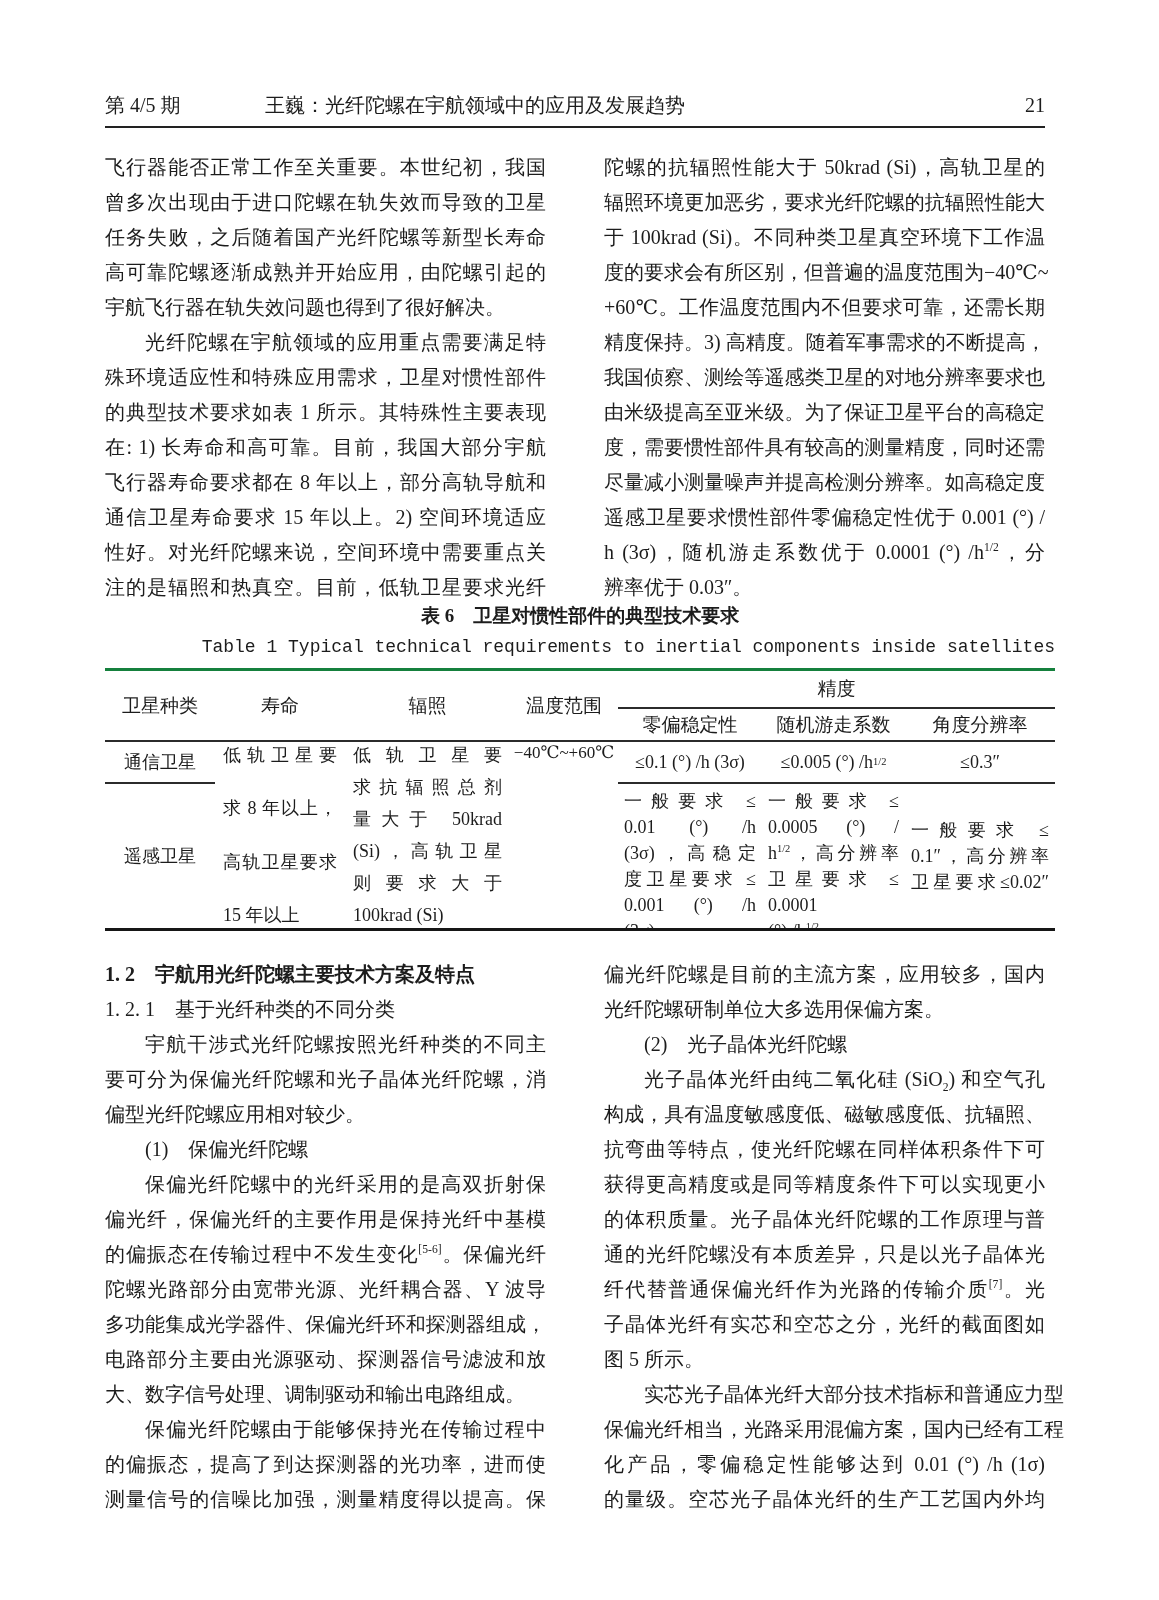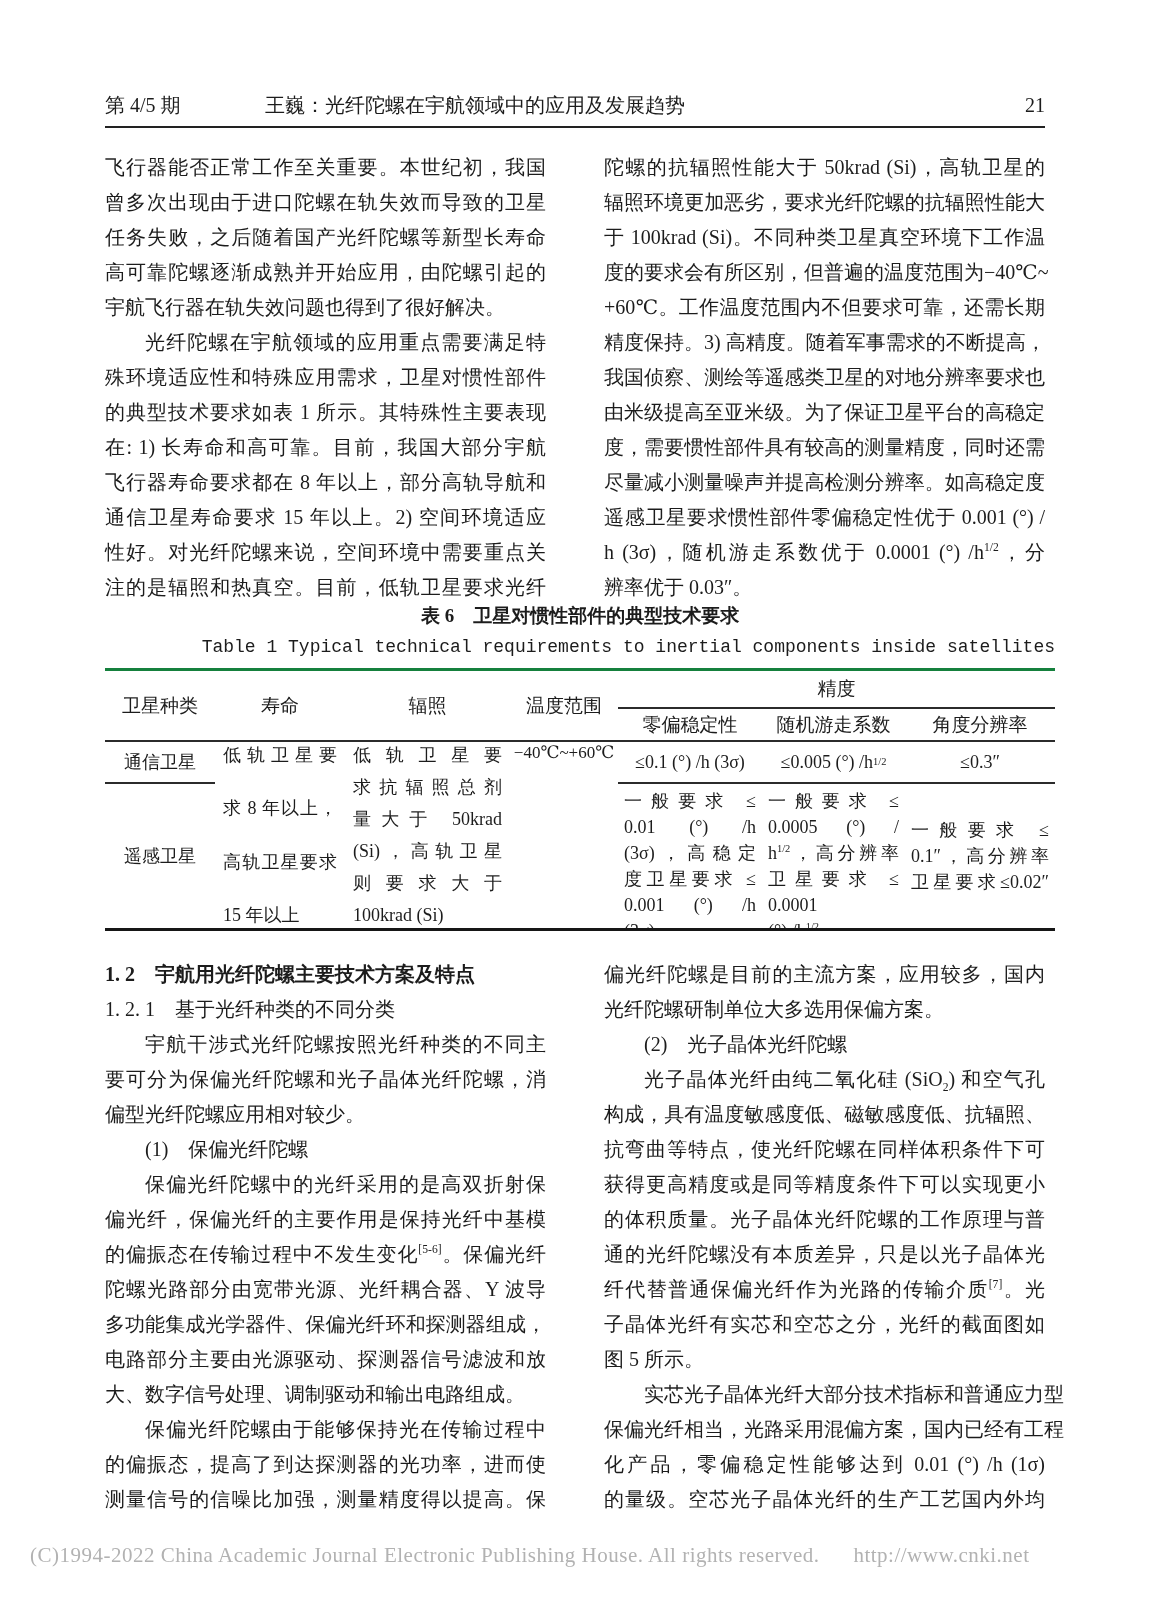--- a/index.html
+++ b/index.html
@@ -189,18 +189,14 @@
         <div class="tline">纤代替普通保偏光纤作为光路的传输介质<sup>[7]</sup>。光</div>
         <div class="tline">子晶体光纤有实芯和空芯之分，光纤的截面图如</div>
         <div class="tline nojust">图 5 所示。</div>
         <div class="tline indent">实芯光子晶体光纤大部分技术指标和普通应力型</div>
         <div class="tline">保偏光纤相当，光路采用混偏方案，国内已经有工程</div>
         <div class="tline">化产品，零偏稳定性能够达到 0.01 (°) /h (1σ)</div>
         <div class="tline">的量级。空芯光子晶体光纤的生产工艺国内外均</div>
       </div>
   </div>
 
-  <div class="pfooter">
-    <span>(C)1994-2022 China Academic Journal Electronic Publishing House. All rights reserved.</span>
-    <span class="url">http://www.cnki.net</span>
-  </div>
 
 </div>
 
 </body></html>

